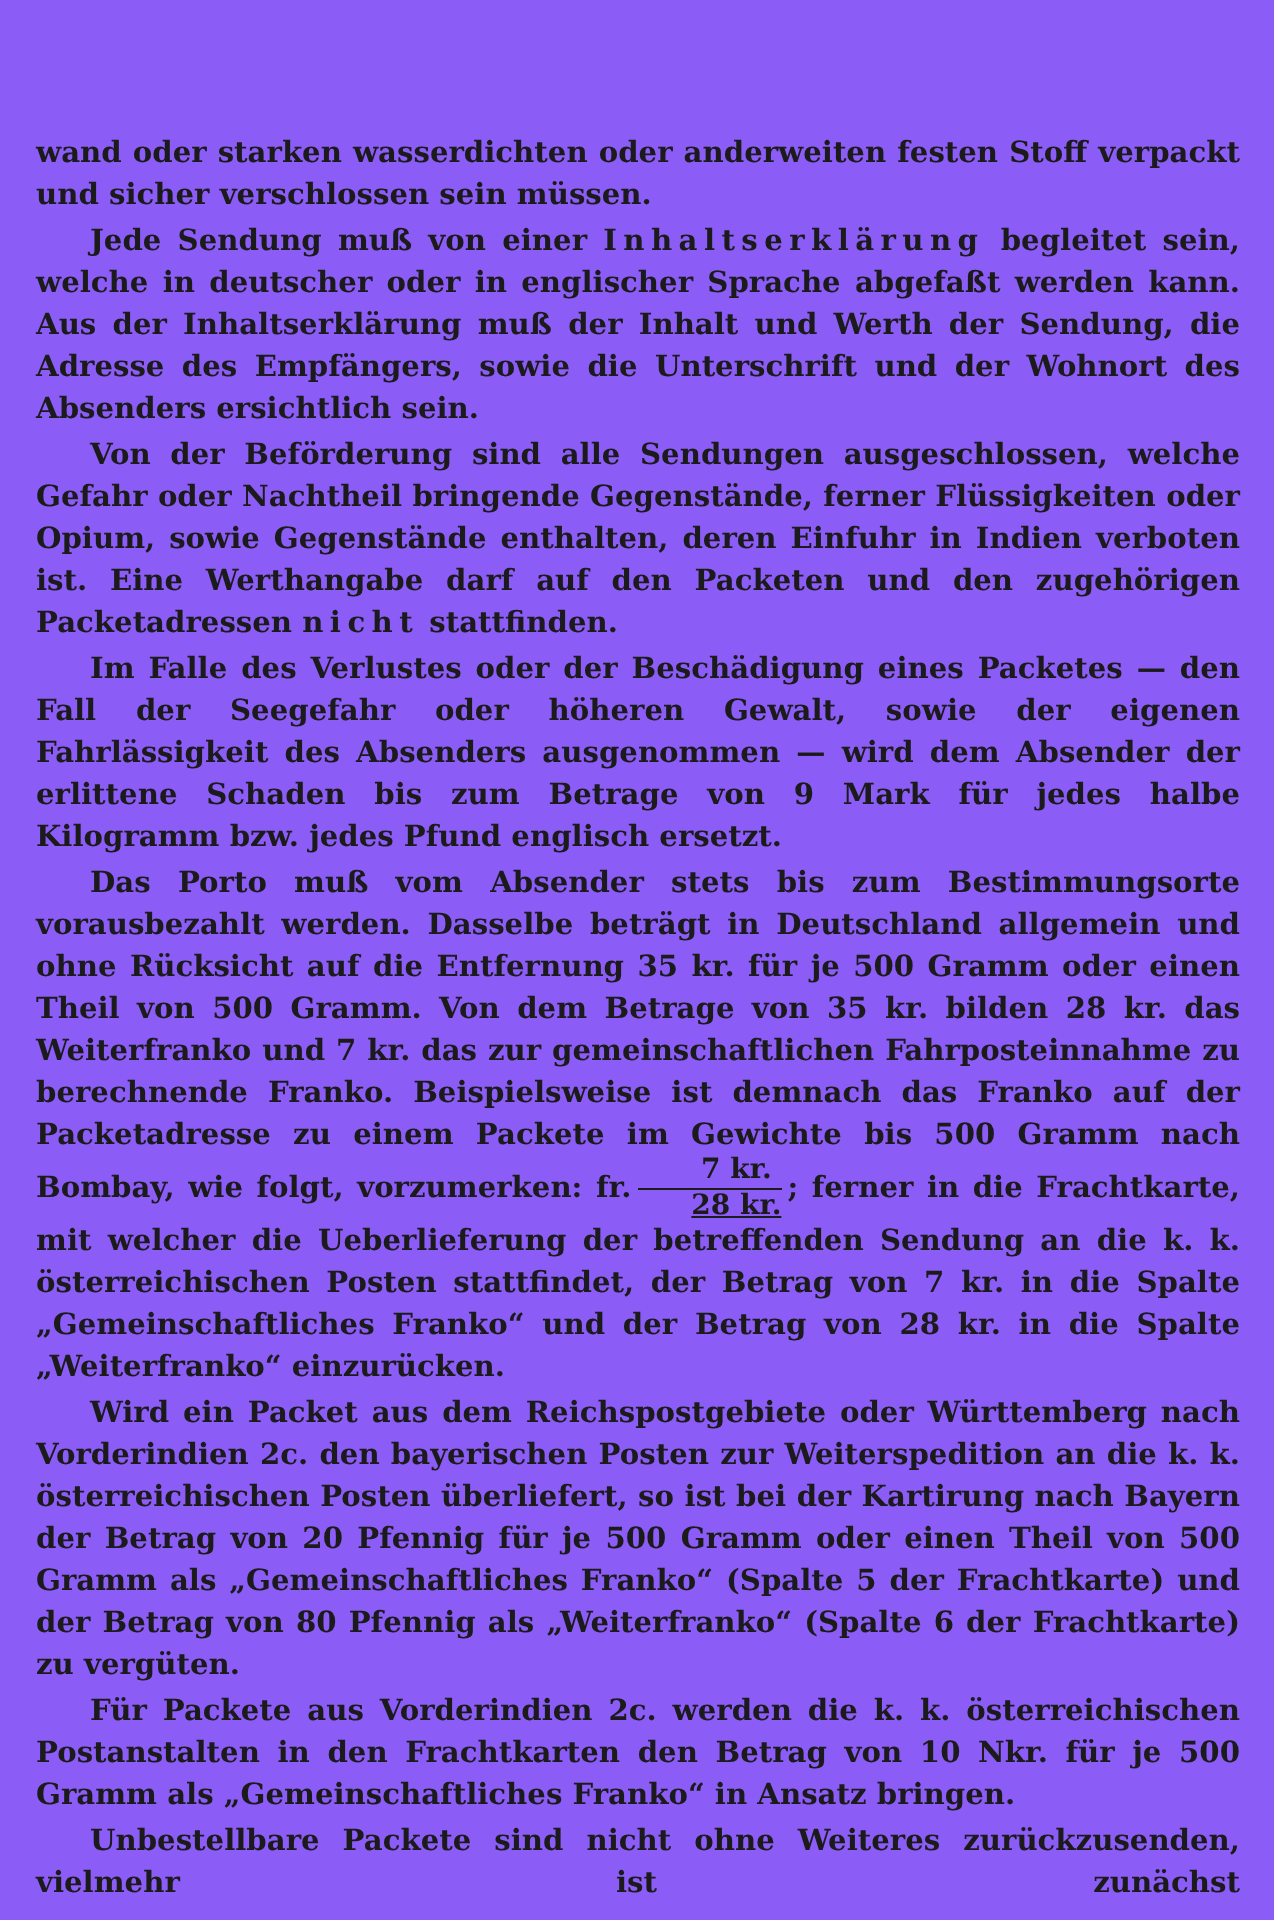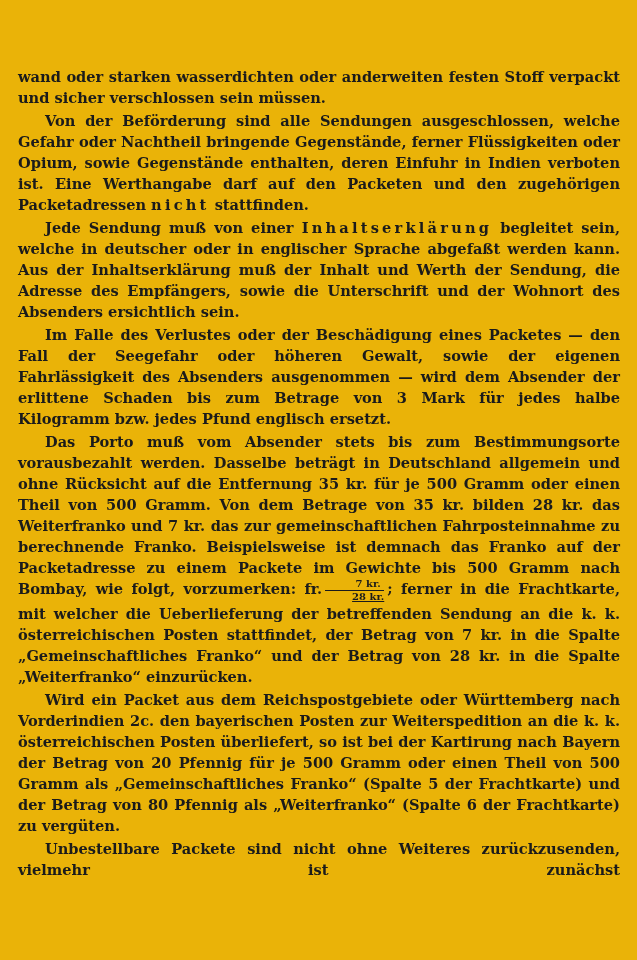--- a/index.html
+++ b/index.html
@@ -5,21 +5,21 @@
   html, body {
     margin: 0;
     padding: 0;
     background: #fcfcf8;
   }
   .page {
     position: relative;
     box-sizing: border-box;
     width: 637px;
     height: 960px;
-    background: #eab308;
+    background: #8b5cf6;
     overflow: hidden;
   }
   .text-block {
     position: absolute;
     left: 18px;
     top: 66px;
     width: 602px;
     font-family: "DejaVu Serif", serif;
     font-weight: 700;
     font-size: 14.6px;
@@ -41,40 +41,41 @@
   
   .sperr {
     letter-spacing: 0.22em;
   }
   
   .frac {
     display: inline-block;
     vertical-align: -0.6em;
     text-align: center;
     line-height: 1.05;
-    font-size: 10px;
+    font-size: 14px;
     margin: 0 3px;
   }
   .frac .num {
     display: block;
     border-bottom: 1.4px solid #1b1b1b;
     padding: 0 3px 1px 3px;
   }
   .frac .den {
     display: block;
     padding-top: 1px;
     text-decoration: underline;
   }
 </style>
 </head>
 <body>
 
 <div class="page">
   <div class="text-block" id="text-block">
       <p>wand oder starken wasserdichten oder anderweiten festen Stoff verpackt und sicher verschlossen sein müssen.</p>
+      <p class="indent">Jede Sendung muß von einer <span class="sperr">Inhaltserklärung</span> begleitet sein, welche in deutscher oder in englischer Sprache abgefaßt werden kann. Aus der Inhaltserklärung muß der Inhalt und Werth der Sendung, die Adresse des Empfängers, sowie die Unterschrift und der Wohnort des Absenders ersichtlich sein.</p>
       <p class="indent">Von der Beförderung sind alle Sendungen ausgeschlossen, welche Gefahr oder Nachtheil bringende Gegenstände, ferner Flüssigkeiten oder Opium, sowie Gegenstände enthalten, deren Einfuhr in Indien verboten ist. Eine Werthangabe darf auf den Packeten und den zugehörigen Packetadressen <span class="sperr">nicht</span> stattfinden.</p>
-      <p class="indent">Jede Sendung muß von einer <span class="sperr">Inhaltserklärung</span> begleitet sein, welche in deutscher oder in englischer Sprache abgefaßt werden kann. Aus der Inhaltserklärung muß der Inhalt und Werth der Sendung, die Adresse des Empfängers, sowie die Unterschrift und der Wohnort des Absenders ersichtlich sein.</p>
-      <p class="indent">Im Falle des Verlustes oder der Beschädigung eines Packetes — den Fall der Seegefahr oder höheren Gewalt, sowie der eigenen Fahrlässigkeit des Absenders ausgenommen — wird dem Absender der erlittene Schaden bis zum Betrage von 3 Mark für jedes halbe Kilogramm bzw. jedes Pfund englisch ersetzt.</p>
+      <p class="indent">Im Falle des Verlustes oder der Beschädigung eines Packetes — den Fall der Seegefahr oder höheren Gewalt, sowie der eigenen Fahrlässigkeit des Absenders ausgenommen — wird dem Absender der erlittene Schaden bis zum Betrage von 9 Mark für jedes halbe Kilogramm bzw. jedes Pfund englisch ersetzt.</p>
       <p class="indent">Das Porto muß vom Absender stets bis zum Bestimmungsorte vorausbezahlt werden. Dasselbe beträgt in Deutschland allgemein und ohne Rücksicht auf die Entfernung 35 kr. für je 500 Gramm oder einen Theil von 500 Gramm. Von dem Betrage von 35 kr. bilden 28 kr. das Weiterfranko und 7 kr. das zur gemeinschaftlichen Fahrposteinnahme zu berechnende Franko. Beispielsweise ist demnach das Franko auf der Packetadresse zu einem Packete im Gewichte bis 500 Gramm nach Bombay, wie folgt, vorzumerken: fr.<span class="frac"><span class="num">7 kr.</span><span class="den">28 kr.</span></span>; ferner in die Frachtkarte, mit welcher die Ueberlieferung der betreffenden Sendung an die k. k. österreichischen Posten stattfindet, der Betrag von 7 kr. in die Spalte „Gemeinschaftliches Franko“ und der Betrag von 28 kr. in die Spalte „Weiterfranko“ einzurücken.</p>
       <p class="indent">Wird ein Packet aus dem Reichspostgebiete oder Württemberg nach Vorderindien 2c. den bayerischen Posten zur Weiterspedition an die k. k. österreichischen Posten überliefert, so ist bei der Kartirung nach Bayern der Betrag von 20 Pfennig für je 500 Gramm oder einen Theil von 500 Gramm als „Gemeinschaftliches Franko“ (Spalte 5 der Frachtkarte) und der Betrag von 80 Pfennig als „Weiterfranko“ (Spalte 6 der Frachtkarte) zu vergüten.</p>
+      <p class="indent">Für Packete aus Vorderindien 2c. werden die k. k. österreichischen Postanstalten in den Frachtkarten den Betrag von 10 Nkr. für je 500 Gramm als „Gemeinschaftliches Franko“ in Ansatz bringen.</p>
       <p class="indent cont-next">Unbestellbare Packete sind nicht ohne Weiteres zurückzusenden, vielmehr ist zunächst</p>
     </div>
 </div>
 
 </body></html>

